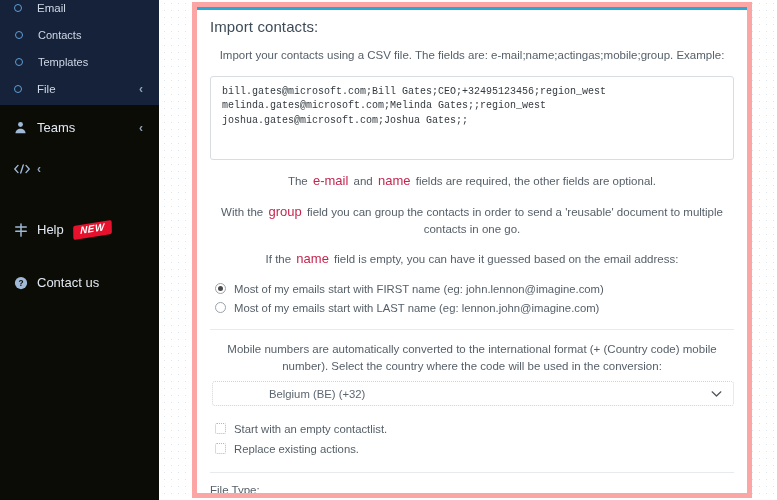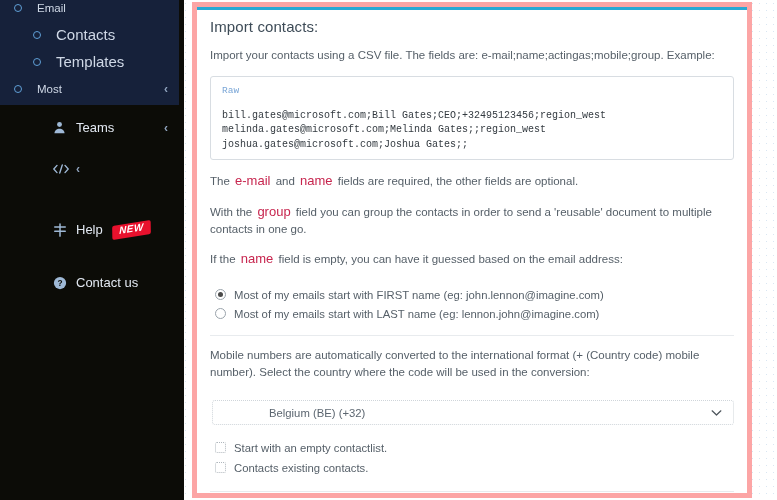--- a/index.html
+++ b/index.html
@@ -22,21 +22,21 @@
     background-color: #ffffff;
     background-image:
       radial-gradient(#d9e6f2 0.9px, transparent 1px);
     background-size: 7px 7px;
   }
 
   
   .sidebar {
     position: absolute;
     left: 0; top: 0;
-    width: 184px; height: 500px;
+    width: 159px; height: 500px;
     background: #0c0c07;
     overflow: hidden;
     z-index: 5;
   }
   .sidebar-upper {
     position: absolute;
     left: 0; top: 0; width: 179px; height: 105px;
     background: #16213a;
   }
   .nav-list { position: relative; z-index: 2; padding: 0; margin: 0; }
@@ -45,22 +45,22 @@
     position: relative;
     display: flex;
     align-items: center;
     height: 27px;
     color: #cfd8e6;
     font-size: 11.5px;
     padding-left: 14px;
     box-sizing: border-box;
     white-space: nowrap;
   }
-  .nav-item.sub { padding-left: 33px; font-size: 15px; }
-  .nav-item.big { height: 31px; font-size: 13px; color: #e3e9f2; margin-left: 39px; }
+  .nav-item.sub { padding-left: 15px; font-size: 11px; }
+  .nav-item.big { height: 31px; font-size: 13px; color: #e3e9f2; }
   .nav-item.spaced { margin-top: 10px; }
 
   .nav-ico {
     width: 16px;
     flex: 0 0 16px;
     display: inline-flex;
     align-items: center;
     justify-content: flex-start;
     margin-right: 7px;
     color: #8fb6d9;
@@ -133,20 +133,21 @@
     font-weight: normal;
     color: #3d4b57;
     letter-spacing: 0.1px;
   }
 
   p.body {
     margin: 0 0 12px 0;
     font-size: 11.5px;
     color: #555f68;
     line-height: 1.45;
+    text-align: center;
   }
 
   code.inl {
     font-family: Liberation Sans, sans-serif;
     font-size: 13px;
     color: #c7254e;
     background: transparent;
     padding: 0 2px;
   }
 
@@ -286,21 +287,21 @@
         <span class="nav-ico">
             <i class="ring"></i>
           </span>
         <span class="nav-label">Templates</span>
       </div>
 
       <div class="nav-item">
         <span class="nav-ico">
             <i class="ring"></i>
           </span>
-        <span class="nav-label">Most</span>
+        <span class="nav-label">File</span>
         <span class="nav-chev">‹</span>
       </div>
 
 
       <div class="nav-item big spaced">
         <span class="nav-ico">
           <svg width="13" height="13" viewBox="0 0 16 16" fill="#9fb9d6">
               <circle cx="8" cy="4.3" r="3"></circle>
               <path d="M1.8 15c0-3.4 2.8-5.6 6.2-5.6S14.2 11.6 14.2 15z"></path>
             </svg>
@@ -347,78 +348,77 @@
 
   <section class="panel">
     <div class="panel-topline"></div>
     <div class="panel-inner">
 
       <h2 class="title">Import contacts:</h2>
 
       <p class="body">Import your contacts using a CSV file. The fields are: e-mail;name;actingas;mobile;group. Example:</p>
 
       <div class="codebox">
-        <div class="rawlabel">Raw</div>
         <pre>bill.gates@microsoft.com;Bill Gates;CEO;+32495123456;region_west
 melinda.gates@microsoft.com;Melinda Gates;;region_west
 joshua.gates@microsoft.com;Joshua Gates;;</pre>
       </div>
 
       <p class="body">
         <span>The</span>
         <code class="inl">e-mail</code>
         <span>and</span>
         <code class="inl">name</code>
         <span>fields are required, the other fields are optional.</span>
       </p>
 
       <p class="body">
         <span>With the</span>
         <code class="inl">group</code>
         <span>field you can group the contacts in order to send a 'reusable' document to multiple contacts in one go.</span>
       </p>
 
-      <p class="body" style="margin-bottom:19px;">
+      <p class="body" style="margin-bottom:13px;">
         <span>If the</span>
         <code class="inl">name</code>
         <span>field is empty, you can have it guessed based on the email address:</span>
       </p>
 
       <div class="optrow">
         <span class="radio checked"></span>
         <span class="lbl">Most of my emails start with FIRST name (eg: john.lennon@imagine.com)</span>
       </div>
       <div class="optrow">
         <span class="radio"></span>
         <span class="lbl">Most of my emails start with LAST name (eg: lennon.john@imagine.com)</span>
       </div>
 
       <div class="hairline"></div>
 
-      <p class="body" style="margin-bottom:20px;">Mobile numbers are automatically converted to the international format (+ (Country code) mobile number). Select the country where the code will be used in the conversion:</p>
+      <p class="body" style="margin-bottom:7px;">Mobile numbers are automatically converted to the international format (+ (Country code) mobile number). Select the country where the code will be used in the conversion:</p>
 
       <div class="selectbox">
         <span class="selval">Belgium (BE) (+32)</span>
         <span class="caret">
           <svg width="11" height="7" viewBox="0 0 12 8" fill="none" stroke="#4c545b" stroke-width="1.4" stroke-linecap="round" stroke-linejoin="round">
               <polyline points="1,1.5 6,6.3 11,1.5"></polyline>
             </svg>
         </span>
       </div>
 
       <div class="gap-lg"></div>
 
 
       <div class="optrow">
         <span class="cbox"></span>
         <span class="lbl">Start with an empty contactlist.</span>
       </div>
       <div class="optrow">
         <span class="cbox"></span>
-        <span class="lbl">Contacts existing contacts.</span>
+        <span class="lbl">Replace existing actions.</span>
       </div>
 
       <div class="hairline" style="margin:16px 0 11px 0;"></div>
 
       <div class="sec-head">File Type:</div>
 
     </div>
   </section>
 
 </div>

